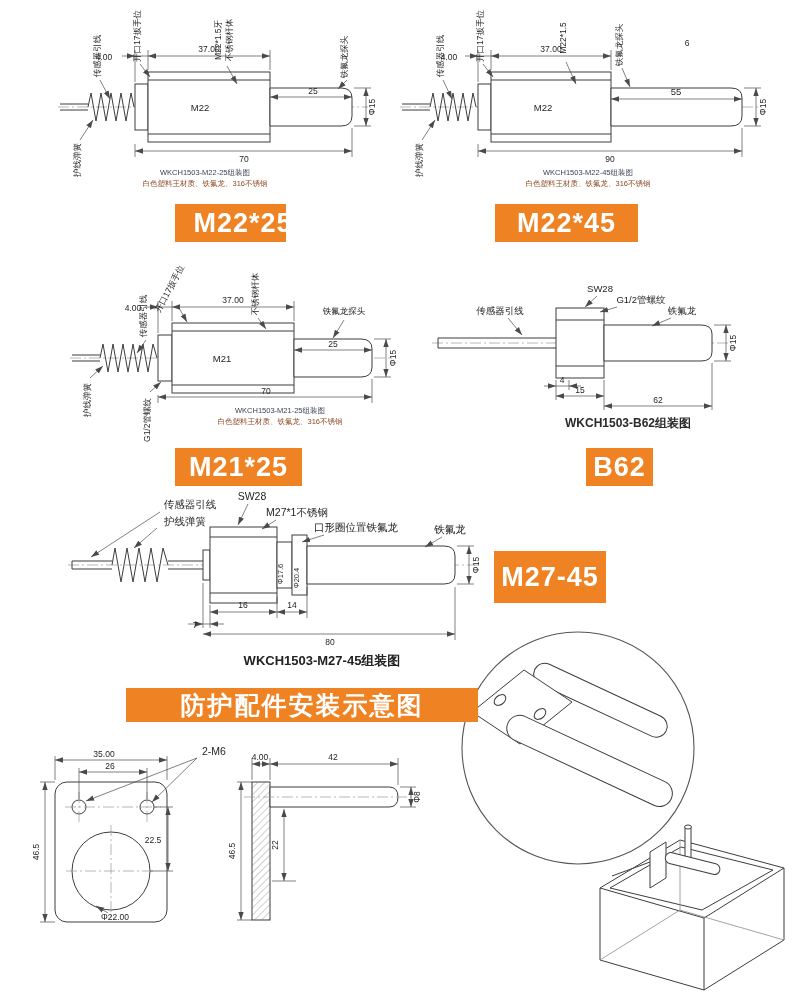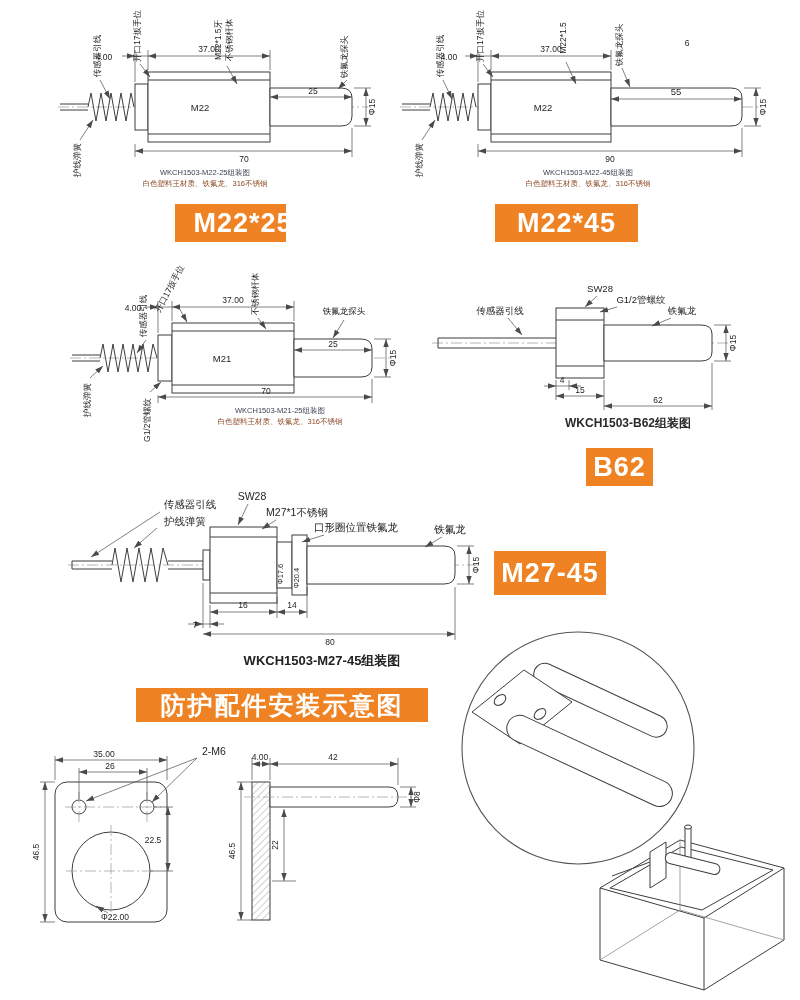--- a/index.html
+++ b/index.html
@@ -385,17 +385,18 @@
     <ellipse class="fw" cx="688" cy="827" rx="3.5" ry="2"></ellipse>
     <g transform="rotate(14 692 866)">
       <rect class="fw" x="664" y="858" width="56" height="11" rx="5.5"></rect>
     </g>
     <polyline class="ln" points="650,862 612,876" fill="none"></polyline>
   </g>
 </svg>
 
 <div class="tag" style="left: 175px; top: 204px; width: 111px; height: 38px; background: rgb(239, 130, 34); padding-left: 25px;">M22*25</div>
 <div class="tag" style="left: 495px; top: 204px; width: 143px; height: 38px; background: rgb(239, 130, 34);">M22*45</div>
+<div class="tag" style="left: 175px; top: 448px; width: 127px; height: 38px; background: rgb(239, 130, 34);">M21*25</div>
 <div class="tag" style="left: 586px; top: 448px; width: 67px; height: 38px; background: rgb(239, 130, 34);">B62</div>
-<div class="tag" style="left: 494px; top: 551px; width: 112px; height: 44px; background: rgb(239, 130, 34);">M27-45</div>
-<div class="tag hdr" style="left: 136px; top: 688px; width: 292px; height: 34px; background: rgb(239, 130, 34);">防护配件安装示意图</div>
+<div class="tag" style="left: 494px; top: 551px; width: 112px; height: 52px; background: rgb(239, 130, 34);">M27-45</div>
+<div class="tag hdr" style="left: 126px; top: 688px; width: 352px; height: 34px; background: rgb(239, 130, 34);">防护配件安装示意图</div>
 
 </div>
 
 </body></html>

